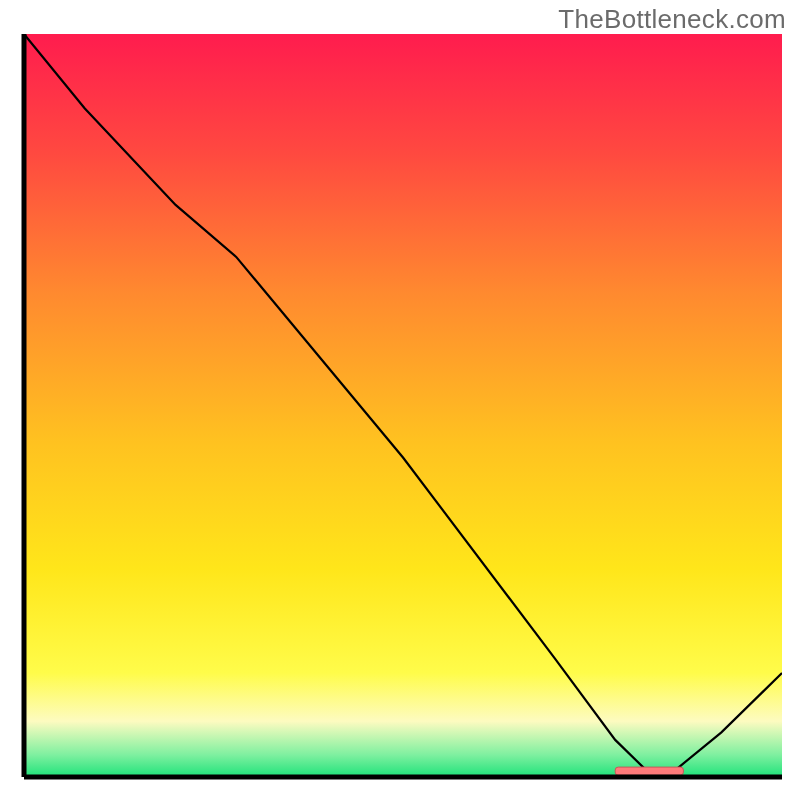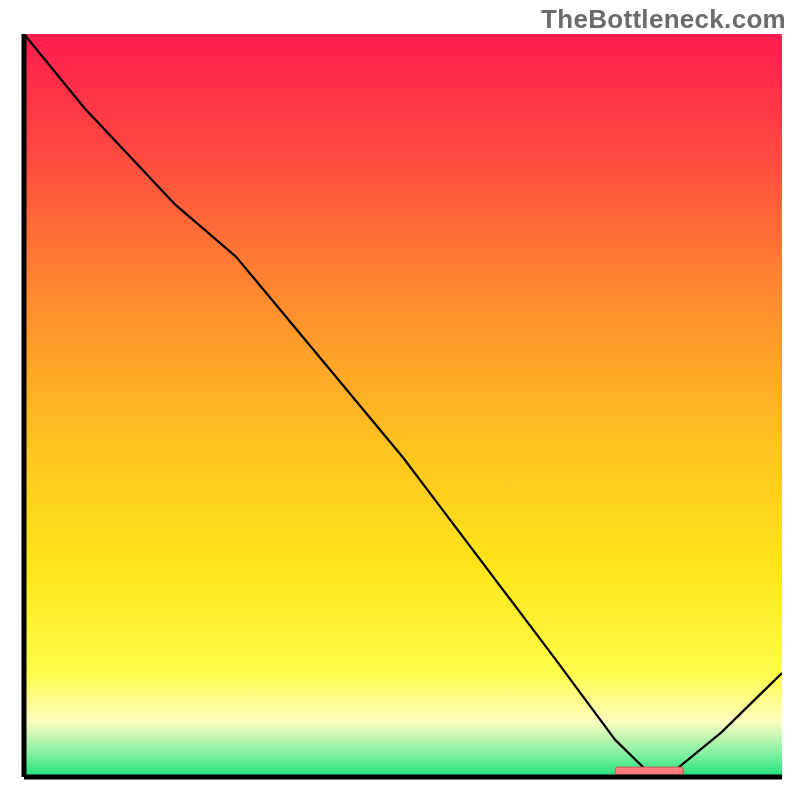--- a/index.html
+++ b/index.html
@@ -14,21 +14,21 @@
   .page {
     position: relative;
     width: 800px;
     height: 800px;
   }
   .watermark {
     position: absolute;
     top: 4px;
     right: 14px;
     font-size: 26px;
-    font-weight: 700;
+    font-weight: 400;
     color: #6b6b6b;
     letter-spacing: 0.3px;
     font-family: "Arial Narrow", Arial, sans-serif;
   }
   .plot-wrap {
     position: absolute;
     left: 21px;
     top: 34px;
     width: 761px;
     height: 746px;

